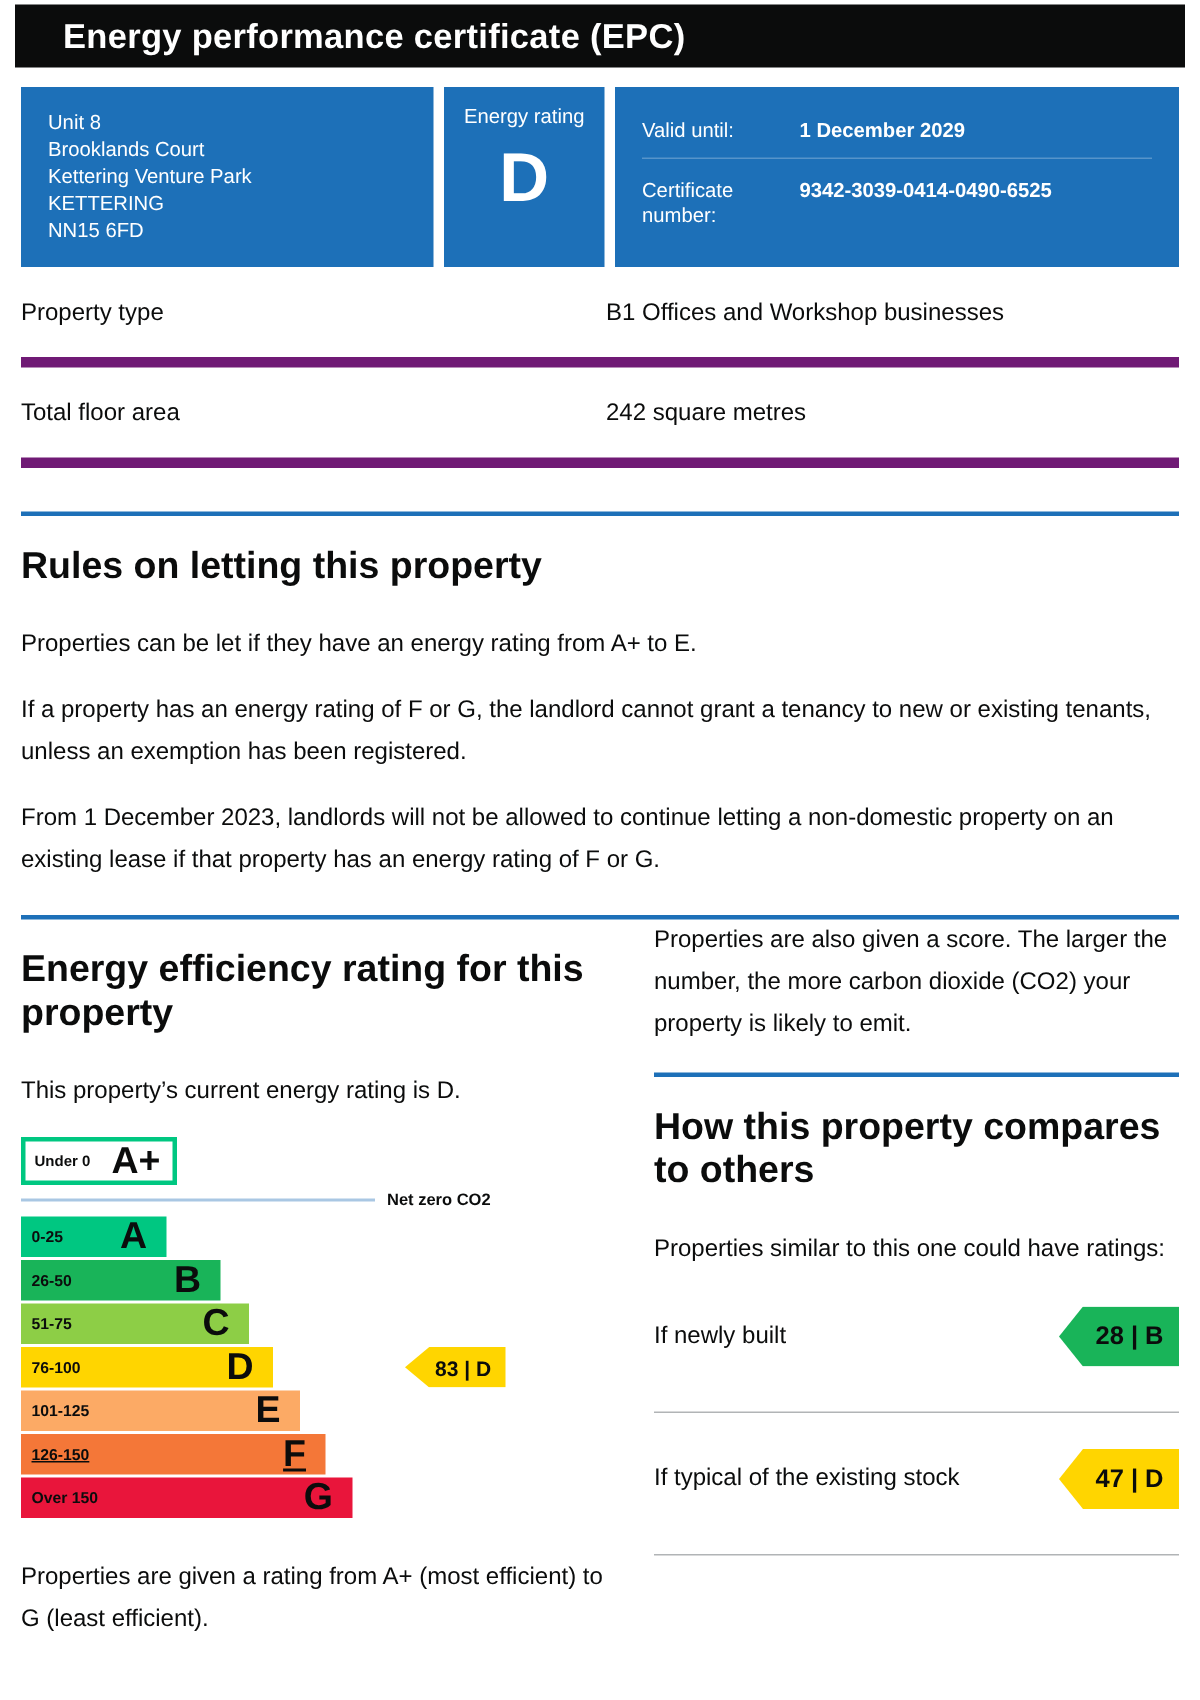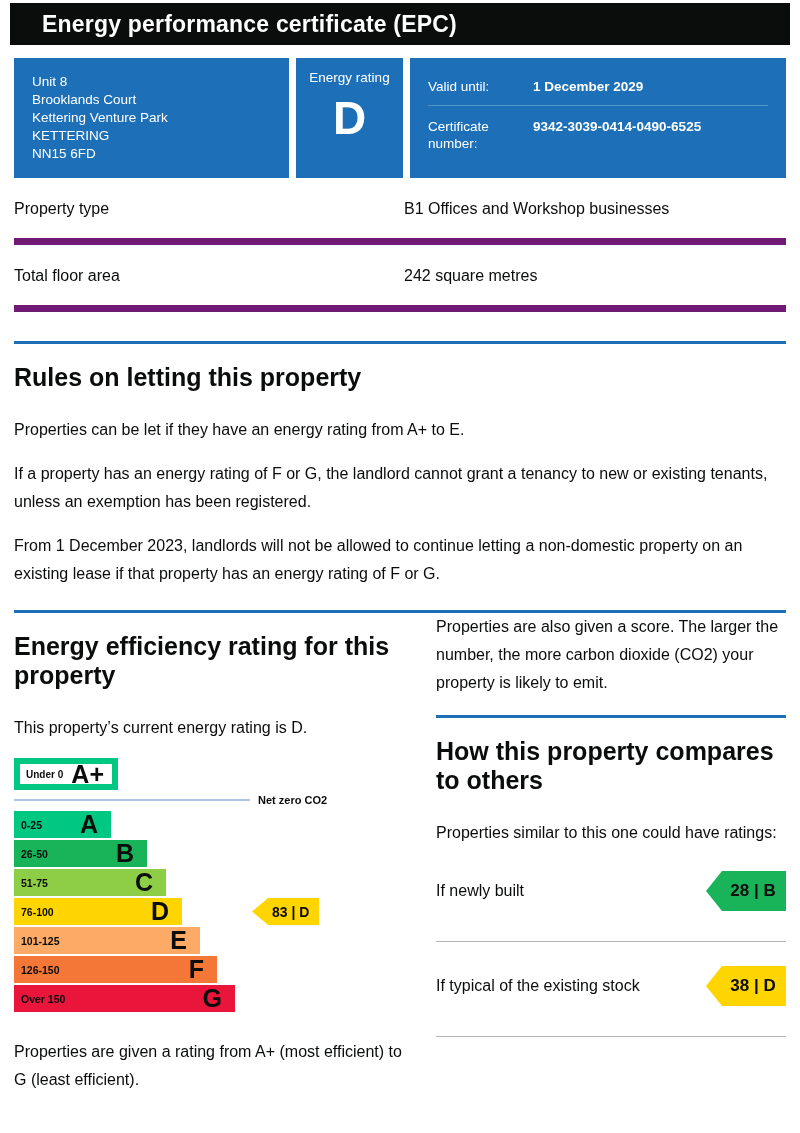--- a/index.html
+++ b/index.html
@@ -57,40 +57,40 @@
   .columns { display: flex; gap: 34px; margin: 0 4px; }
   .col-left { width: 388px; flex: none; }
   .col-right { flex: 1; }
   .col-right .col-blue-rule { border: 0; height: 3px; background: #1d70b8; margin: 18px 0 0 0; }
 
   
   .chart { margin-top: 14px; }
   .aplus-row { height: 32px; }
   .aplus-box {
     width: 104px; height: 32px; background: #ffffff;
-    border: 6px solid #0369a1;
+    border: 3px solid #0369a1;
     display: flex; align-items: center; justify-content: space-between;
     padding: 0 8px 0 6px;
   }
   .aplus-box .band-range { font-size: 10px; font-weight: bold; }
   .aplus-box .band-letter { font-size: 25px; font-weight: bold; line-height: 1; }
   .netzero-row { display: flex; align-items: center; margin: 4px 0 5px 0; height: 12px; text-align: right; }
   .nz-line { width: 236px; height: 2px; background: #a9c7e3; flex: none; }
   .nz-label { font-size: 11px; font-weight: bold; margin-left: 8px; white-space: nowrap; }
   .band-row { height: 27px; margin-bottom: 2px; position: relative; }
   .band {
     height: 27px; display: flex; align-items: center; justify-content: space-between;
     padding: 0 13px 0 7px;
   }
   .band .band-range { font-size: 10.5px; font-weight: bold; }
   .band .band-letter { font-size: 25px; font-weight: bold; line-height: 1; }
   .w-a { width: 97px; } .w-b { width: 133px; } .w-c { width: 152px; }
   .w-d { width: 168px; } .w-e { width: 186px; } .w-f { width: 203px; } .w-g { width: 221px; }
   .pointer {
-    position: absolute; left: 238px; top: 0;
+    position: absolute; left: 256px; top: 0;
     height: 27px; min-width: 62px;
     clip-path: polygon(0 50%, 24% 0, 100% 0, 100% 100%, 24% 100%);
     display: flex; align-items: center; justify-content: center;
     padding: 0 10px 0 20px;
     font-size: 14px; font-weight: bold; white-space: nowrap;
   }
   .chart-footer { margin-top: 26px; }
 
   
   .compare-intro { margin-top: 24px; }
@@ -204,21 +204,21 @@
           </div>
           <div class="pointer" style="background: rgb(255, 213, 0);">83 | D</div>
         </div>
         <div class="band-row">
           <div class="band w-e" style="background: rgb(252, 170, 101);">
             <span class="band-range">101-125</span>
             <span class="band-letter">E</span>
           </div>
         </div>
         <div class="band-row">
-          <div class="band w-f" style="background: rgb(244, 119, 56);">
+          <div class="band w-f" style="background: rgb(244, 119, 56); text-decoration: underline;">
             <span class="band-range">126-150</span>
             <span class="band-letter">F</span>
           </div>
         </div>
         <div class="band-row">
           <div class="band w-g" style="background: rgb(233, 21, 59);">
             <span class="band-range">Over 150</span>
             <span class="band-letter">G</span>
           </div>
         </div>
@@ -236,19 +236,19 @@
       <p class="body-text compare-intro">Properties similar to this one could have ratings:</p>
 
       <div class="compare-row">
         <span class="compare-label">If newly built</span>
         <span class="compare-tag" style="background: rgb(25, 180, 89);">28 | B</span>
       </div>
       <hr class="gray-rule">
 
       <div class="compare-row">
         <span class="compare-label">If typical of the existing stock</span>
-        <span class="compare-tag" style="background: rgb(255, 213, 0);">38 | D</span>
+        <span class="compare-tag" style="background: rgb(255, 213, 0);">47 | D</span>
       </div>
       <hr class="gray-rule">
     </div>
 
   </div>
 </div>
 
 </body></html>

